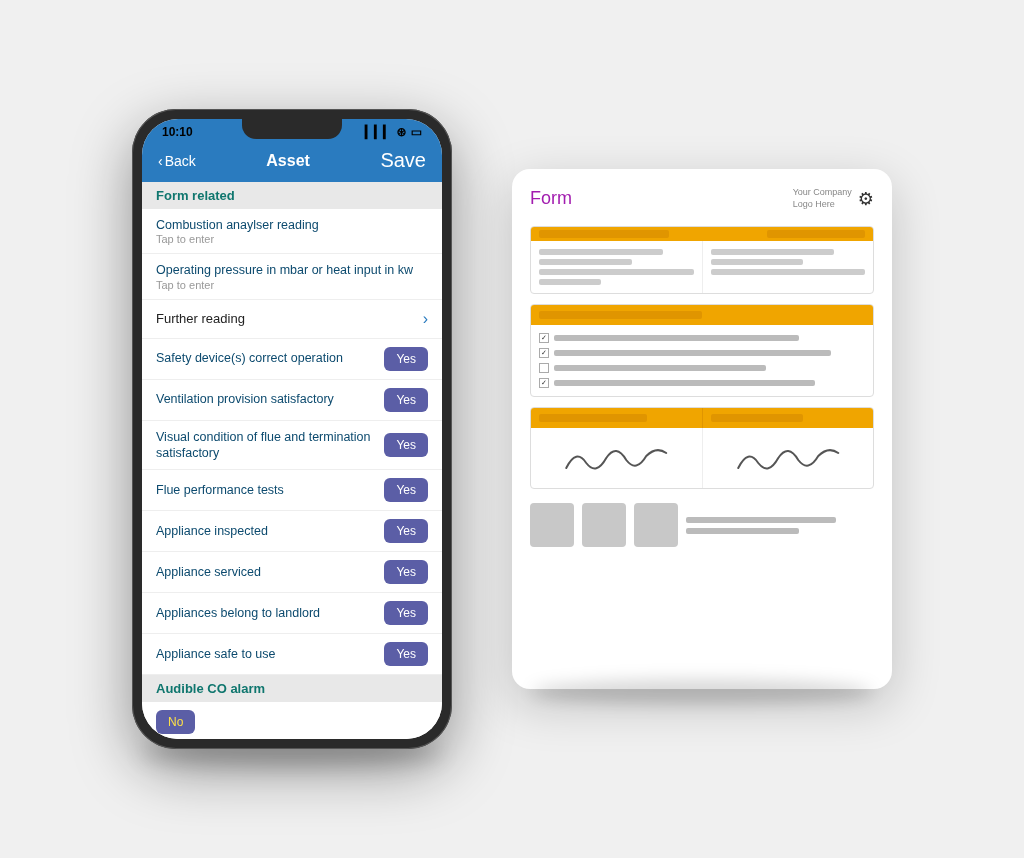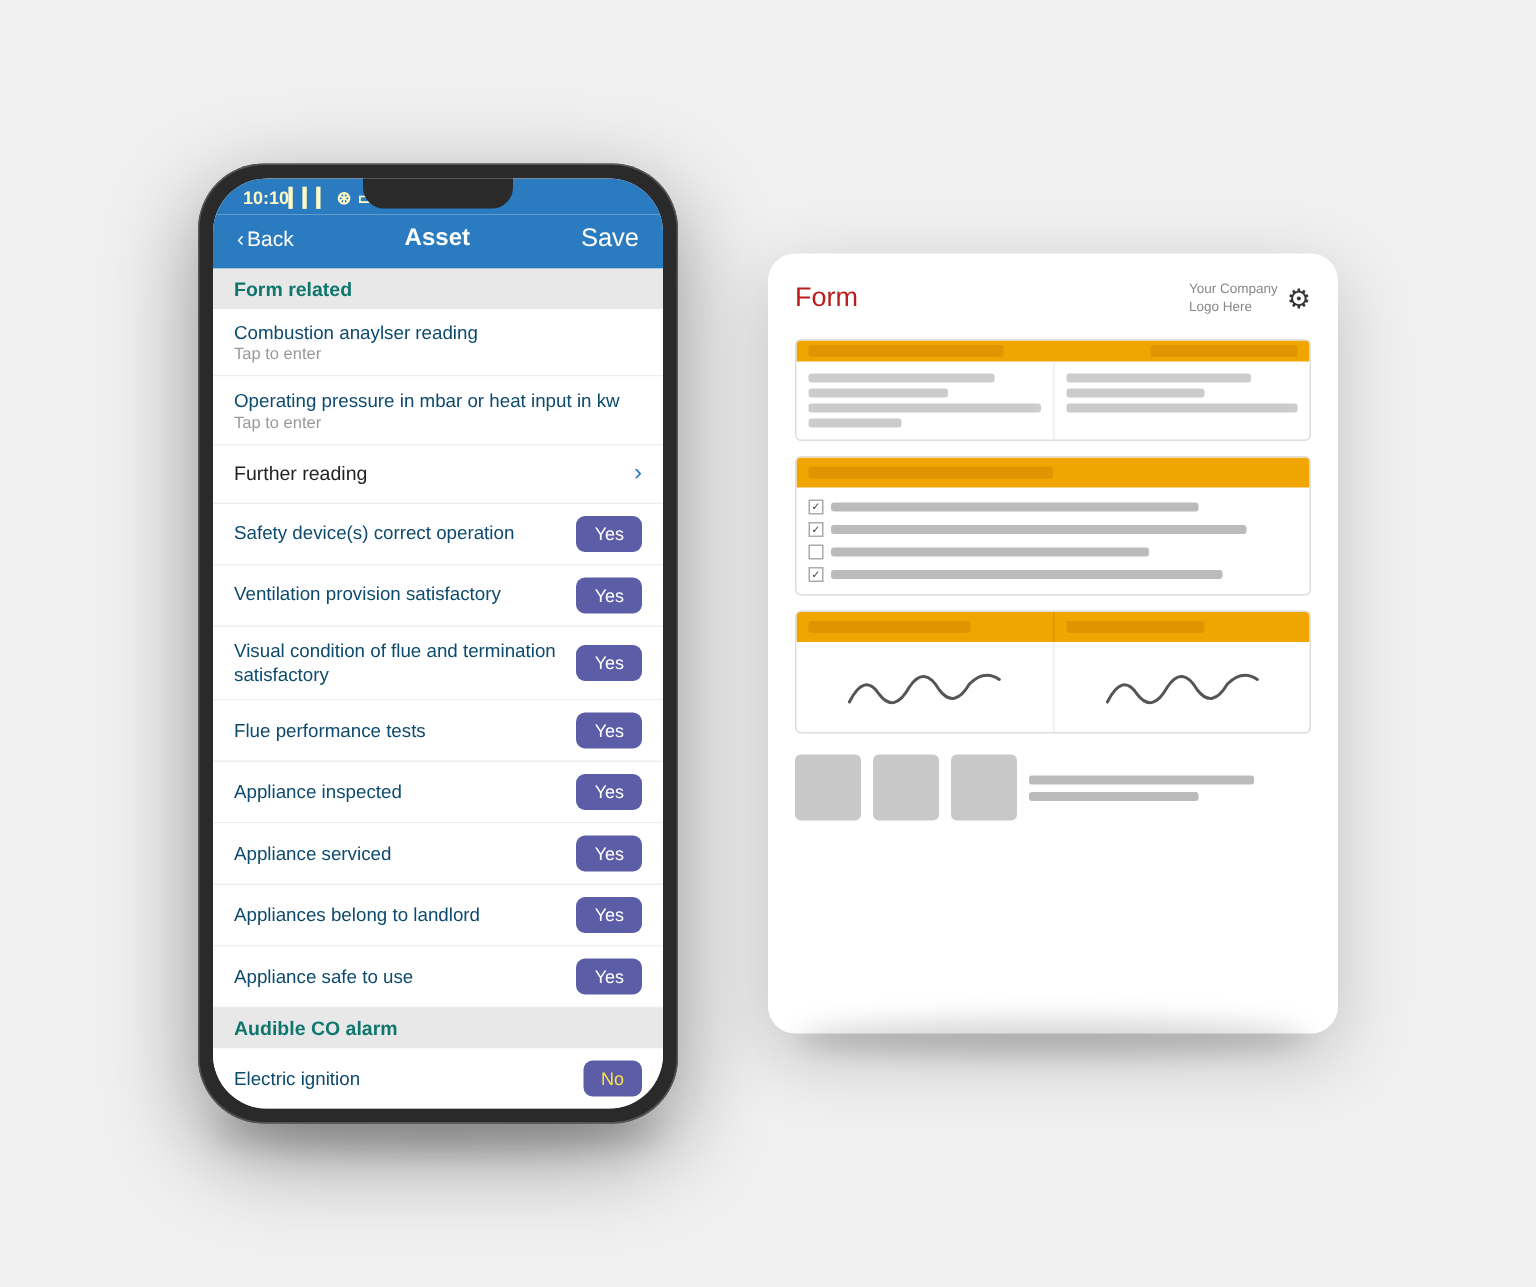--- a/index.html
+++ b/index.html
@@ -62,23 +62,23 @@
       background: #fff;
       border-radius: 36px;
       overflow: hidden;
       display: flex;
       flex-direction: column;
     }
 
     
     .status-bar {
       background: #2a7bbf;
-      color: #fef9c3;
-      display: flex;
-      justify-content: flex-start;
+      color: #000000;
+      display: flex;
+      justify-content: space-between;
       align-items: center;
       padding: 6px 20px 4px;
       font-size: 12px;
       font-weight: 600;
       flex-shrink: 0;
     }
 
     .status-right {
       display: flex;
       gap: 4px;
@@ -104,21 +104,21 @@
     }
 
     .nav-title {
       color: #fff;
       font-size: 16px;
       font-weight: 600;
     }
 
     .nav-save {
       color: #fff;
-      font-size: 17px;
+      font-size: 20px;
     }
 
     
     .phone-content {
       flex: 1;
       overflow: hidden;
       display: flex;
       flex-direction: column;
     }
 
@@ -254,21 +254,21 @@
 
     .form-header-row {
       display: flex;
       justify-content: space-between;
       align-items: center;
       margin-bottom: 6px;
     }
 
     .form-title-text {
       font-size: 18px;
-      color: #b91c1c;
+      color: #a21caf;
       font-weight: 400;
     }
 
     .company-logo-area {
       display: flex;
       align-items: center;
       gap: 6px;
     }
 
     .company-logo-text {
@@ -556,21 +556,20 @@
           </div>
 
           <div class="form-row">
             <span class="form-row-label">Appliance safe to use</span>
             <button class="yes-btn">Yes</button>
           </div>
 
           <div class="section-header">Audible CO alarm</div>
 
           <div class="form-row">
-            <span class="form-row-label">Electric ignition</span>
             <button class="no-btn">No</button>
           </div>
 
         </div>
       </div>
     </div>
   </div>
 
   <div class="tablet-wrap">
     <div class="tablet-shadow"></div>

